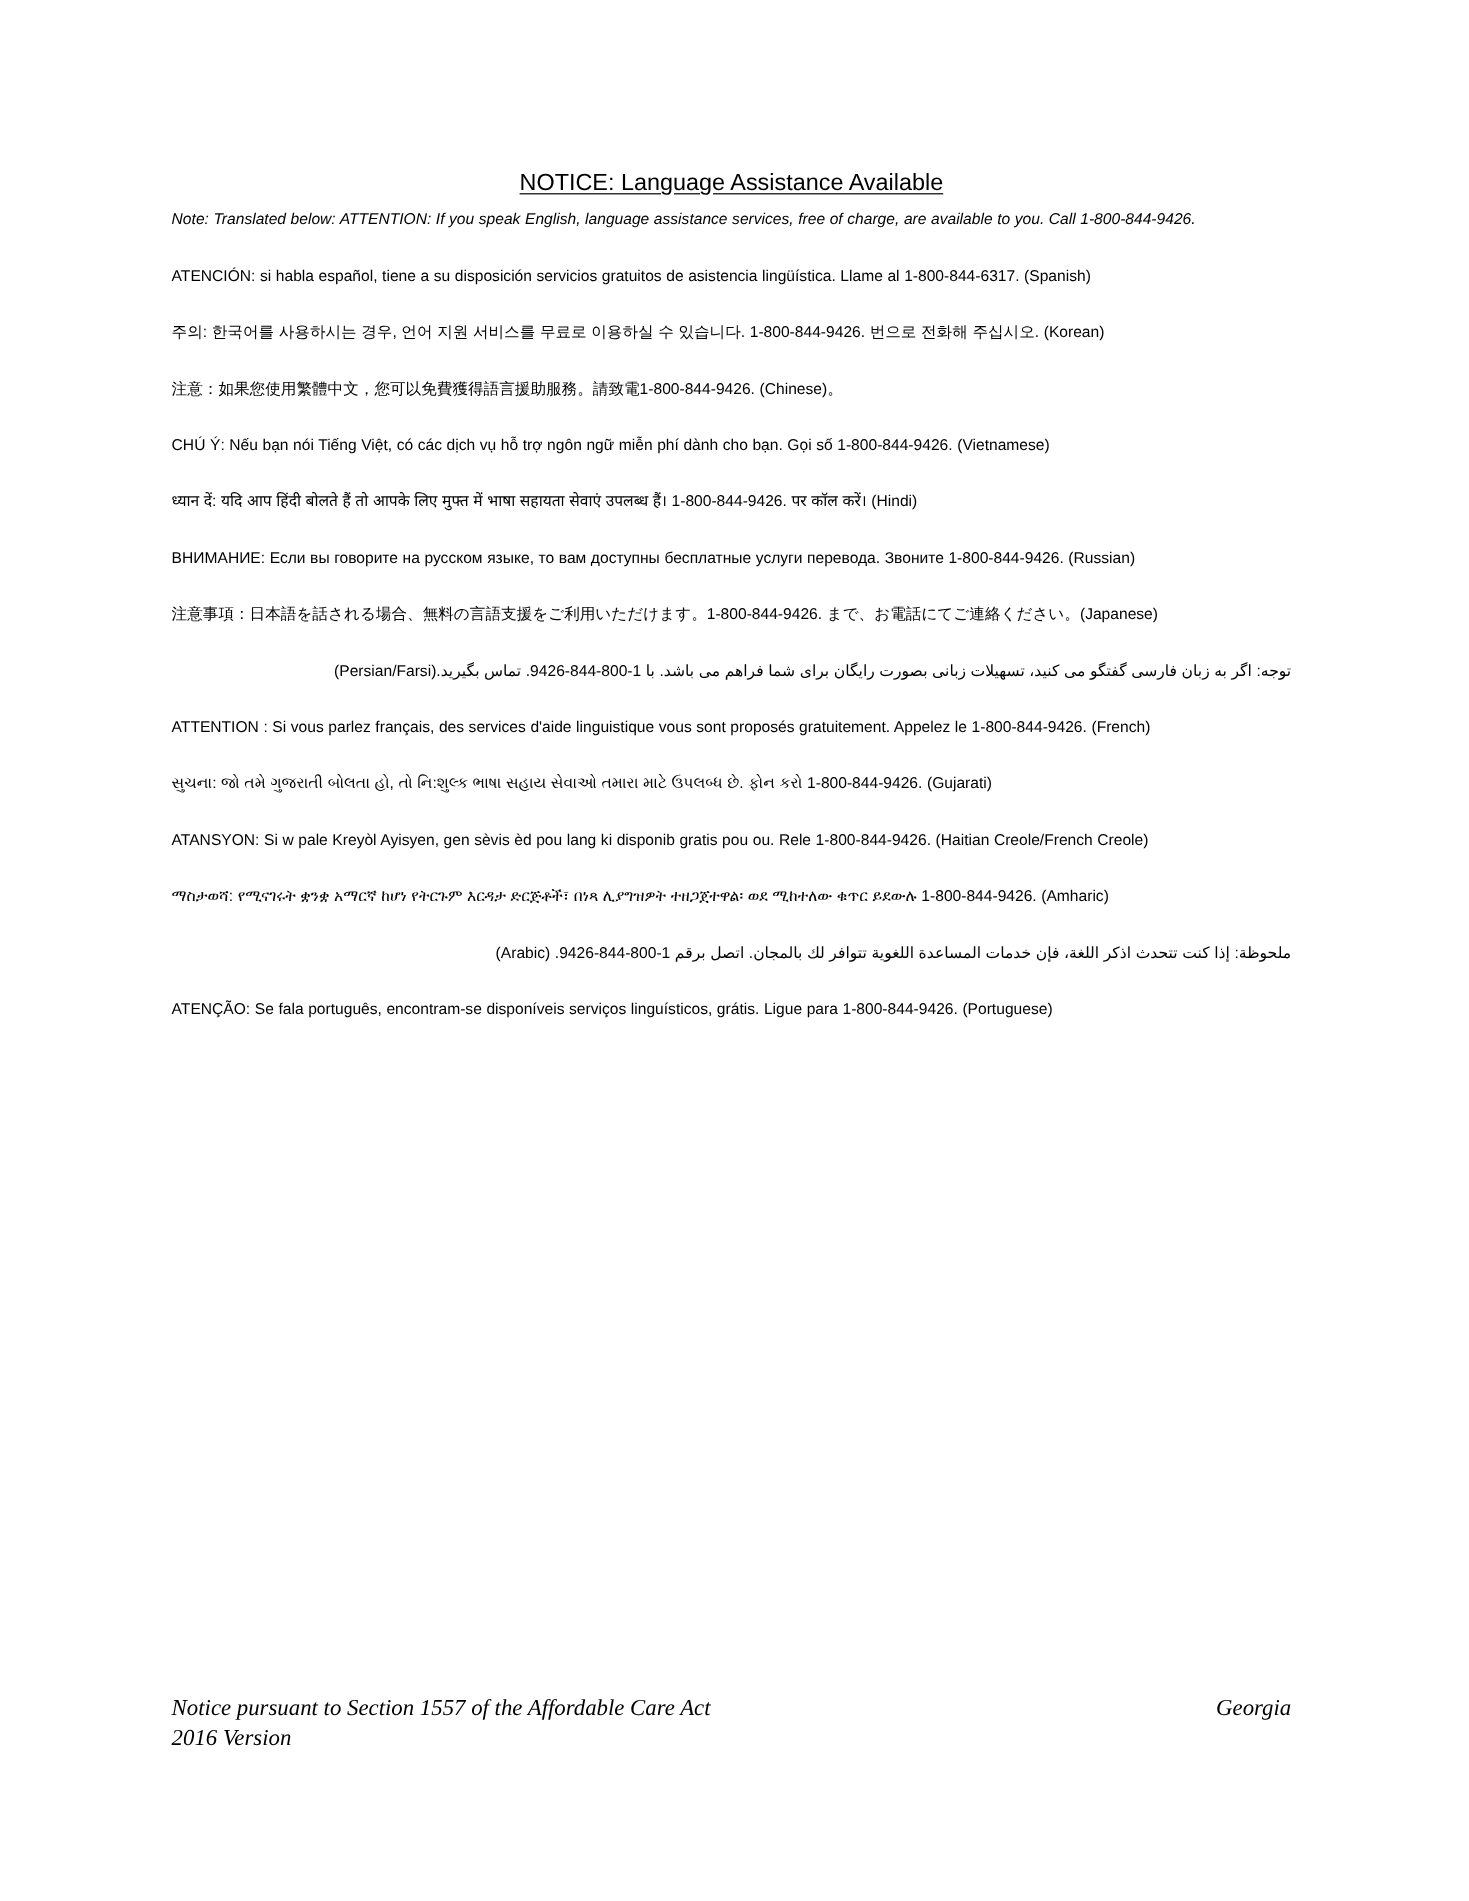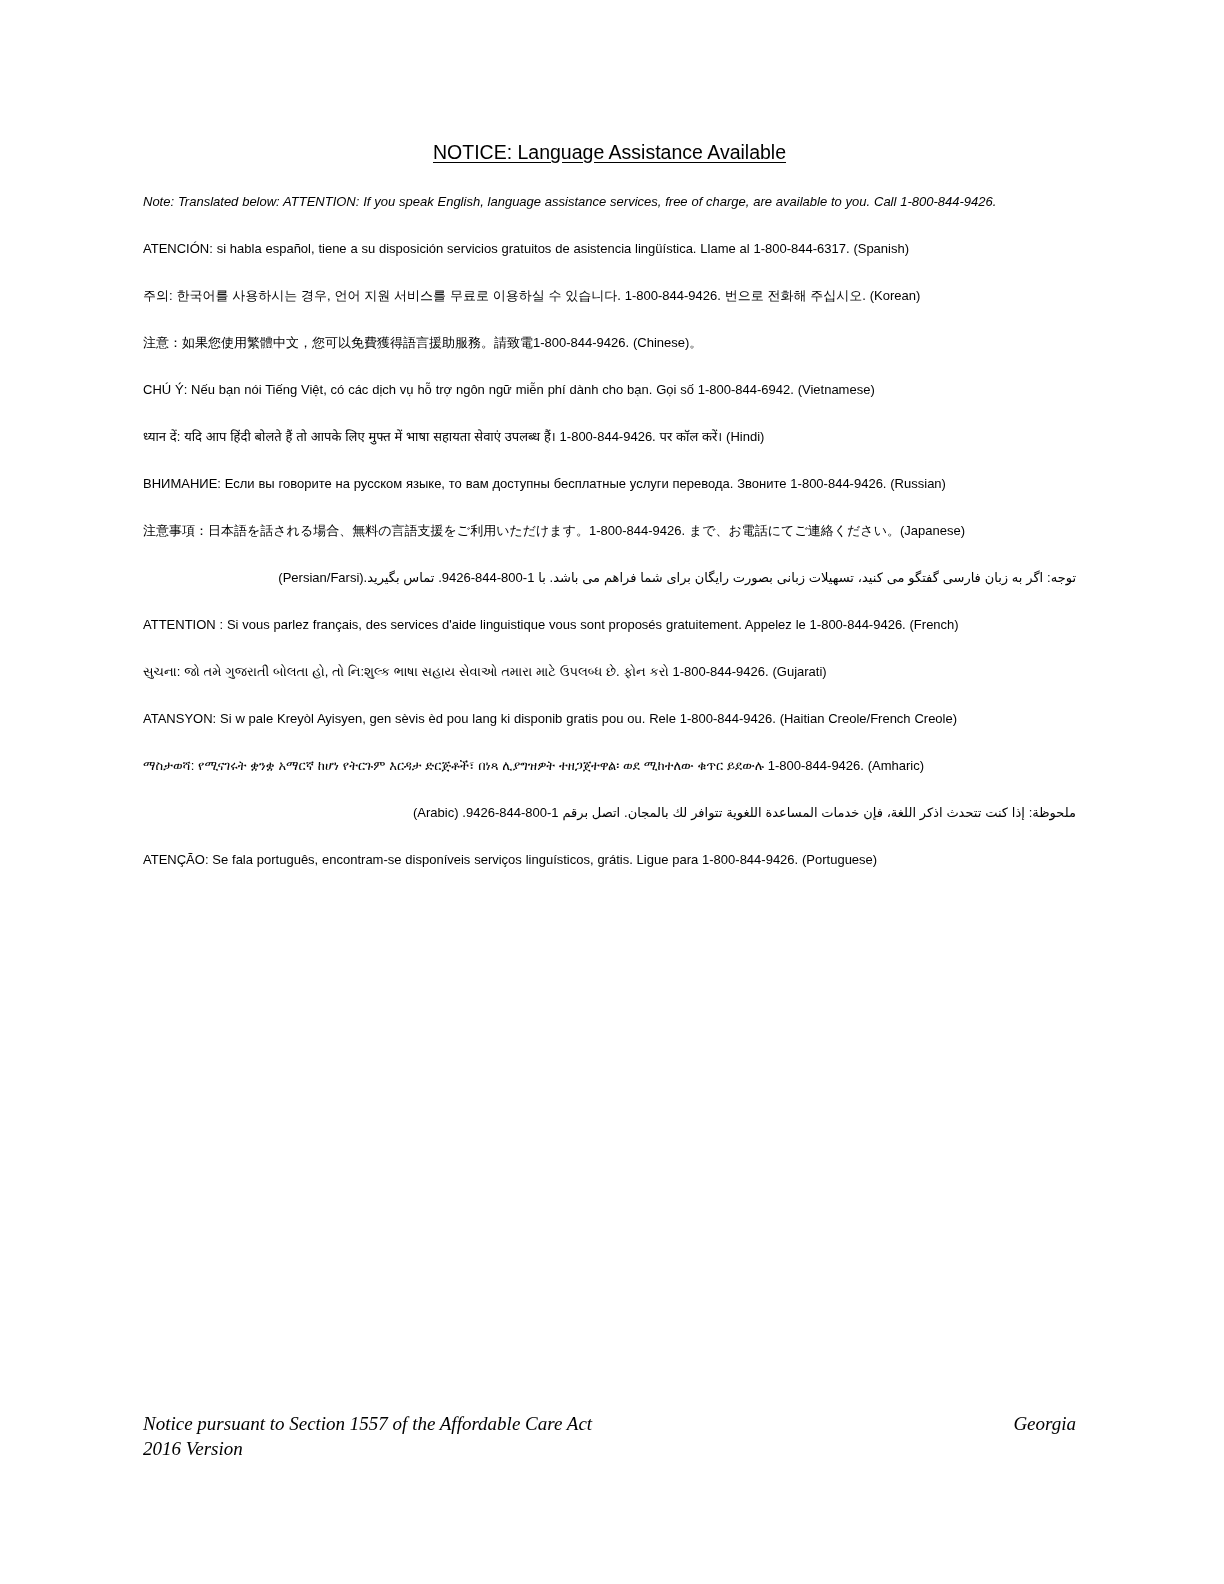--- a/index.html
+++ b/index.html
@@ -22,21 +22,21 @@
     left: 143px;
     top: 140px;
     width: 933px;
     height: 1310px;
   }
 
   .doc-title {
     text-align: center;
     font-size: 19.5px;
     line-height: 1.25;
-    margin: 0 0 19px 0;
+    margin: 0 0 0 0;
     font-weight: normal;
   }
   .doc-title .ul {
     text-decoration: underline;
     text-underline-offset: 3px;
   }
 
   .para {
     font-size: 13px;
     line-height: 37px;
@@ -83,21 +83,21 @@
   <h1 class="doc-title">
     <span class="ul">NOTICE: Language Assistance Available</span>
   </h1>
 
   <p class="para note">Note: Translated below: ATTENTION: If you speak English, language assistance services, free of charge, are available to you. Call 1-800-844-9426.</p>
 
   <div>
       <p class="para">ATENCIÓN:  si habla español, tiene a su disposición servicios gratuitos de asistencia lingüística.  Llame al 1-800-844-6317. (Spanish)</p>
       <p class="para">주의: 한국어를 사용하시는 경우, 언어 지원 서비스를 무료로 이용하실 수 있습니다.  1-800-844-9426. 번으로 전화해 주십시오. (Korean)</p>
       <p class="para">注意：如果您使用繁體中文，您可以免費獲得語言援助服務。請致電1-800-844-9426. (Chinese)。</p>
-      <p class="para">CHÚ Ý:  Nếu bạn nói Tiếng Việt, có các dịch vụ hỗ trợ ngôn ngữ miễn phí dành cho bạn.  Gọi số 1-800-844-6942. (Vietnamese)</p>
+      <p class="para">CHÚ Ý:  Nếu bạn nói Tiếng Việt, có các dịch vụ hỗ trợ ngôn ngữ miễn phí dành cho bạn.  Gọi số 1-800-844-9426. (Vietnamese)</p>
       <p class="para">ध्यान दें:  यदि आप हिंदी बोलते हैं तो आपके लिए मुफ्त में भाषा सहायता सेवाएं उपलब्ध हैं। 1-800-844-9426.  पर कॉल करें। (Hindi)</p>
       <p class="para">ВНИМАНИЕ:  Если вы говорите на русском языке, то вам доступны бесплатные услуги перевода. Звоните 1-800-844-9426. (Russian)</p>
       <p class="para">注意事項：日本語を話される場合、無料の言語支援をご利用いただけます。1-800-844-9426. まで、お電話にてご連絡ください。(Japanese)</p>
       <p class="para rtl">توجه: اگر به زبان فارسی گفتگو می کنید، تسهیلات زبانی بصورت رایگان برای شما فراهم می باشد. با 1-800-844-9426. تماس بگیرید.(Persian/Farsi)</p>
       <p class="para">ATTENTION :  Si vous parlez français, des services d'aide linguistique vous sont proposés gratuitement. Appelez le 1-800-844-9426. (French)</p>
       <p class="para">સુચના: જો તમે ગુજરાતી બોલતા હો, તો નિ:શુલ્ક ભાષા સહાય સેવાઓ તમારા માટે ઉપલબ્ધ છે. ફોન કરો  1-800-844-9426. (Gujarati)</p>
       <p class="para">ATANSYON:  Si w pale Kreyòl Ayisyen, gen sèvis èd pou lang ki disponib gratis pou ou.  Rele 1-800-844-9426. (Haitian Creole/French Creole)</p>
       <p class="para">ማስታወሻ:  የሚናገሩት ቋንቋ አማርኛ ከሆነ የትርጉም እርዳታ ድርጅቶች፣ በነጻ ሊያግዝዎት ተዘጋጀተዋል፡ ወደ ሚከተለው ቁጥር ይደውሉ 1-800-844-9426. (Amharic)</p>
       <p class="para rtl">ملحوظة:  إذا كنت تتحدث اذكر اللغة، فإن خدمات المساعدة اللغوية تتوافر لك بالمجان.  اتصل برقم 1-800-844-9426. (Arabic)</p>
       <p class="para">ATENÇÃO:  Se fala português, encontram-se disponíveis serviços linguísticos, grátis.  Ligue para 1-800-844-9426. (Portuguese)</p>

